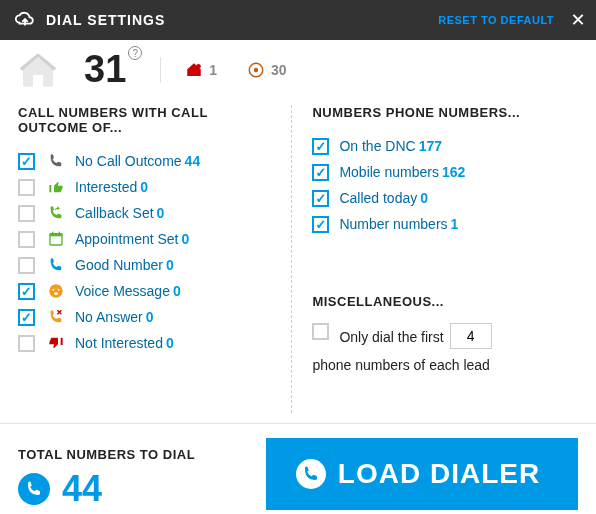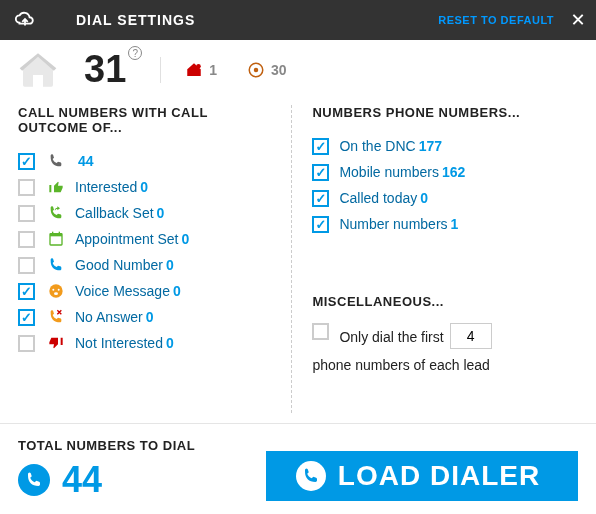--- a/index.html
+++ b/index.html
@@ -1,19 +1,19 @@
 <!DOCTYPE html>
 <html><head>
 <meta charset="utf-8">
 <style>
 * { box-sizing: border-box; margin: 0; padding: 0; }
 body { font-family: Arial, Helvetica, sans-serif; width: 596px; height: 514px; background: #fff; }
 .header { background: #333; height: 40px; display: flex; align-items: center; padding: 0 10px 0 14px; color: #fff; }
 .header-icon { width: 22px; height: 22px; margin-right: 10px; display: flex; align-items: center; justify-content: center; }
-.header-title { font-size: 14px; font-weight: 900; letter-spacing: 1px; flex: 1; margin-left: 30px; }
+.header-title { font-size: 14px; font-weight: 900; letter-spacing: 1px; flex: 1; }
 .reset-link { color: #0099ff; font-size: 11px; font-weight: 900; letter-spacing: 0.5px; margin-right: 16px; cursor: pointer; }
 .close-x { color: #fff; font-size: 18px; cursor: pointer; width: 16px; text-align: center; }
 
 .summary-row { display: flex; align-items: center; padding: 8px 18px 14px 18px; gap: 10px; }
 .home-big { width: 40px; height: 40px; color: #ddd; }
 .big-num-wrap { position: relative; margin-left: 16px; }
 .big-num { font-size: 38px; font-weight: 900; color: #222; }
 .big-num-q { position: absolute; top: -2px; right: -16px; font-size: 10px; border: 1px solid #888; color: #888; border-radius: 50%; width: 14px; height: 14px; display: flex; align-items: center; justify-content: center; }
 .vdiv { width: 1px; height: 26px; background: #e0e0e0; margin: 0 14px 0 24px; }
 .stat-group { display: flex; align-items: center; gap: 6px; }
@@ -36,21 +36,21 @@
 
 .misc-row { display: flex; flex-wrap: wrap; font-size: 14px; color: #222; line-height: 2; }
 .misc-input { width: 42px; height: 26px; border: 1px solid #ccc; text-align: center; font-size: 14px; margin: 0 6px; }
 
 .footer { border-top: 1px solid #e5e5e5; padding: 14px 18px 0 18px; display: flex; align-items: flex-end; justify-content: space-between; }
 .total-block { }
 .total-label { font-size: 13px; font-weight: 900; letter-spacing: 0.5px; color: #222; margin-bottom: 6px; }
 .total-line { display: flex; align-items: center; gap: 12px; }
 .total-icon { width: 32px; height: 32px; background: #0099e5; border-radius: 50%; display: flex; align-items: center; justify-content: center; }
 .total-num { font-size: 36px; font-weight: 900; color: #0099e5; }
-.load-btn { background: #0099e5; color: #fff; border: none; height: 50px; padding: 0 24px 0 16px; display: flex; align-items: center; gap: 12px; cursor: pointer; min-width: 312px; justify-content: center; }
+.load-btn { background: #0099e5; color: #fff; border: none; height: 72px; padding: 0 24px 0 16px; display: flex; align-items: center; gap: 12px; cursor: pointer; min-width: 312px; justify-content: center; }
 .load-btn-icon { width: 30px; height: 30px; background: #fff; border-radius: 50%; display: flex; align-items: center; justify-content: center; flex-shrink: 0; }
 .load-btn-text { font-size: 28px; font-weight: 900; letter-spacing: 1px; }
 </style>
 </head>
 <body>
 
 <div class="header">
   <span class="header-icon">
     <svg viewBox="0 0 24 24" width="22" height="22" fill="#fff">
         <path d="M6 15a4 4 0 010-8 6 6 0 0111 2 3.5 3.5 0 010 7H6z" fill="none" stroke="#fff" stroke-width="2"></path>
@@ -95,20 +95,21 @@
   <div class="col-left">
     <div class="section-title">CALL NUMBERS WITH CALL OUTCOME OF...</div>
     <div id="left-list">
         <div class="opt-row">
           <span class="chk checked"></span>
           <span class="opt-icon">
             <svg viewBox="0 0 24 24" width="18" height="16">
               <path d="M6 2c1 0 2 1 2 2l1 3-2 2c1 3 3 5 6 6l2-2 3 1c1 0 2 1 2 2v2c0 1-1 2-2 2C9 20 4 15 4 6V4c0-1 1-2 2-2z" fill="#666"></path>
             </svg>
           </span>
+          <span class="opt-label">No Call Outcome</span>
           <span class="opt-count">44</span>
         </div>
         <div class="opt-row">
           <span class="chk"></span>
           <span class="opt-icon">
             <svg viewBox="0 0 24 24" width="18" height="16">
               <path d="M2 20h3V9H2v11zm19-10h-6l1-5-1-1-6 6v10h10l3-7v-3z" fill="#5bb52a"></path>
             </svg>
           </span>
           <span class="opt-label">Interested</span>

